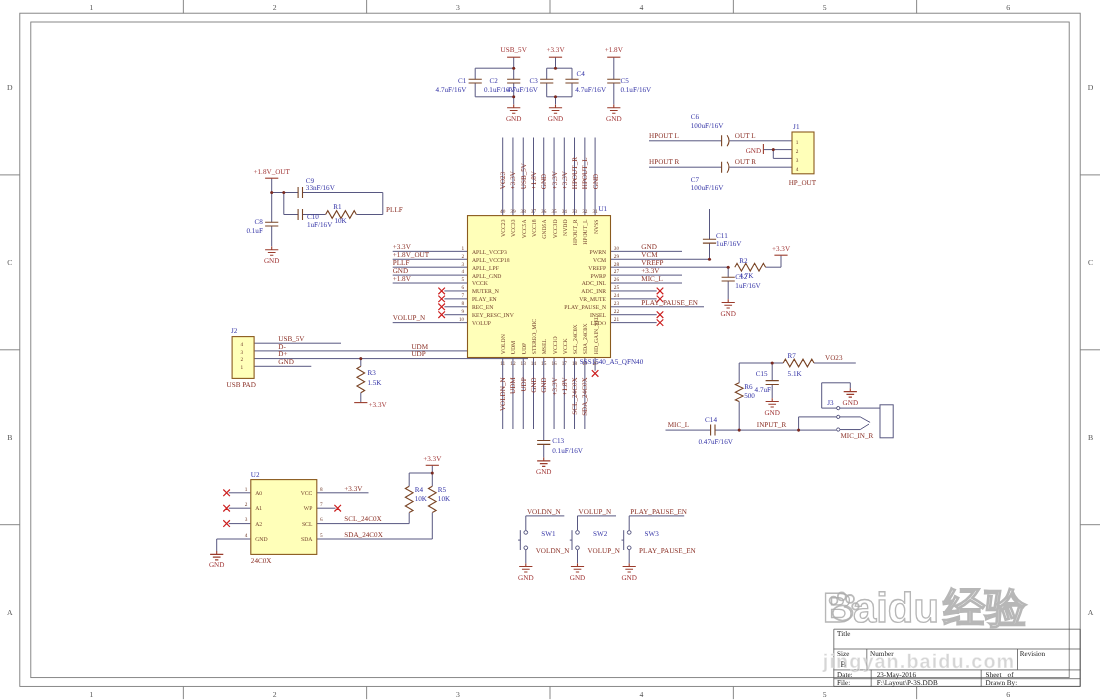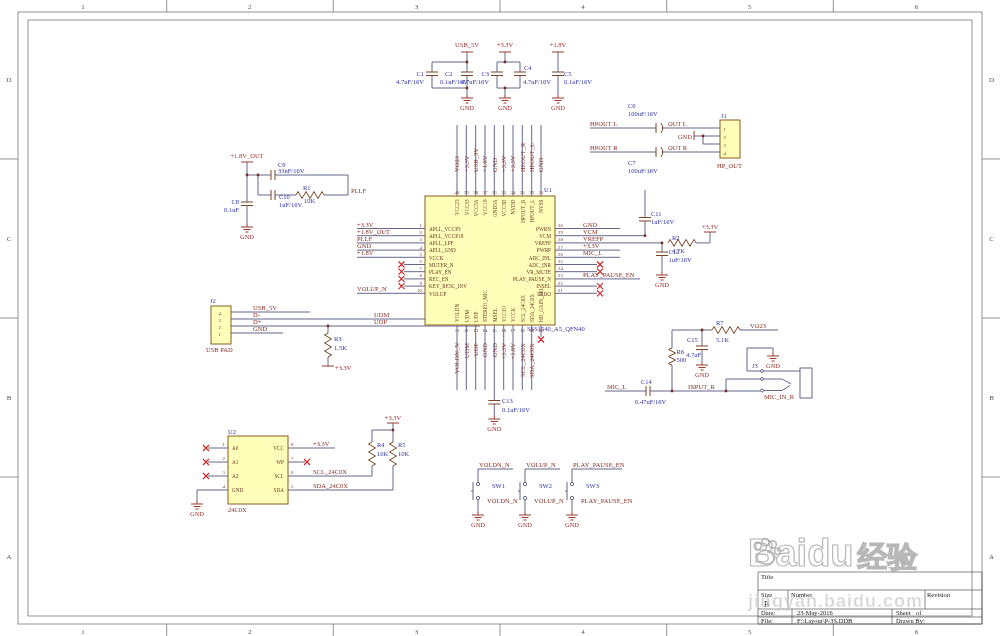--- a/index.html
+++ b/index.html
@@ -20,22 +20,22 @@
   .sym{stroke:#7a4526;stroke-width:1;fill:none}
   .gsym{stroke:#9a3b2b;stroke-width:1;fill:none}
   .body{fill:#ffffb9;stroke:#8a5a1e;stroke-width:1}
   .xm{stroke:#cc2020;stroke-width:1.1;fill:none}
   .jct{fill:#7a2a20}
   .frl{stroke:#787878;stroke-width:0.8;fill:none}
   .tbl{stroke:#555;stroke-width:0.7;fill:none}
   .term{stroke:#55557f;stroke-width:0.9;fill:#fff}
   .wm{position:absolute;left:748px;top:534px;width:250px;z-index:3;pointer-events:none}
   .wm1{font-family:"Liberation Sans",sans-serif;font-weight:bold;font-size:38px;line-height:1;
-       color:rgba(255,255,255,0.35);-webkit-text-stroke:1.2px rgba(165,165,165,0.8);white-space:nowrap;display:flex;align-items:flex-end}
-  .wm1 .cn{font-size:30px}
+       color:rgba(255,255,255,0.35);-webkit-text-stroke:1.2px rgba(165,165,165,0.8);white-space:nowrap;display:flex;align-items:flex-start}
+  .wm1 .cn{font-size:38px}
   .wm2{font-family:"Liberation Sans",sans-serif;font-weight:bold;font-size:18px;letter-spacing:1px;
        color:rgba(185,185,185,0.6);-webkit-text-stroke:0.7px rgba(255,255,255,0.5);white-space:nowrap;margin-top:19px}
 </style>
 </head>
 <body>
 
 <div id="canvas">
 <svg width="1000" height="636" viewBox="0 0 1000 636">
   <defs>
     <g id="gnd" class="gsym">

